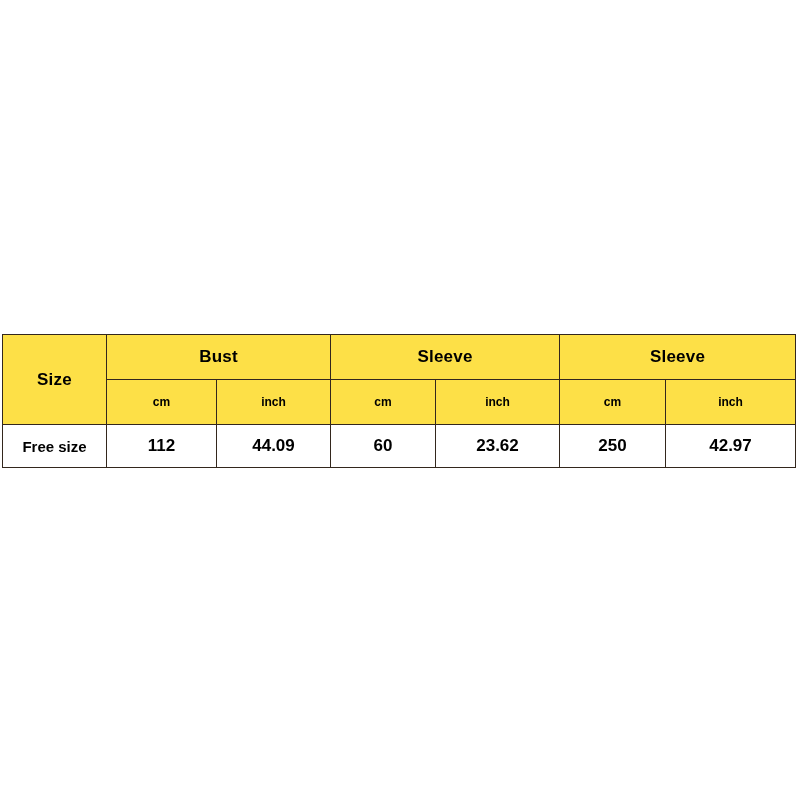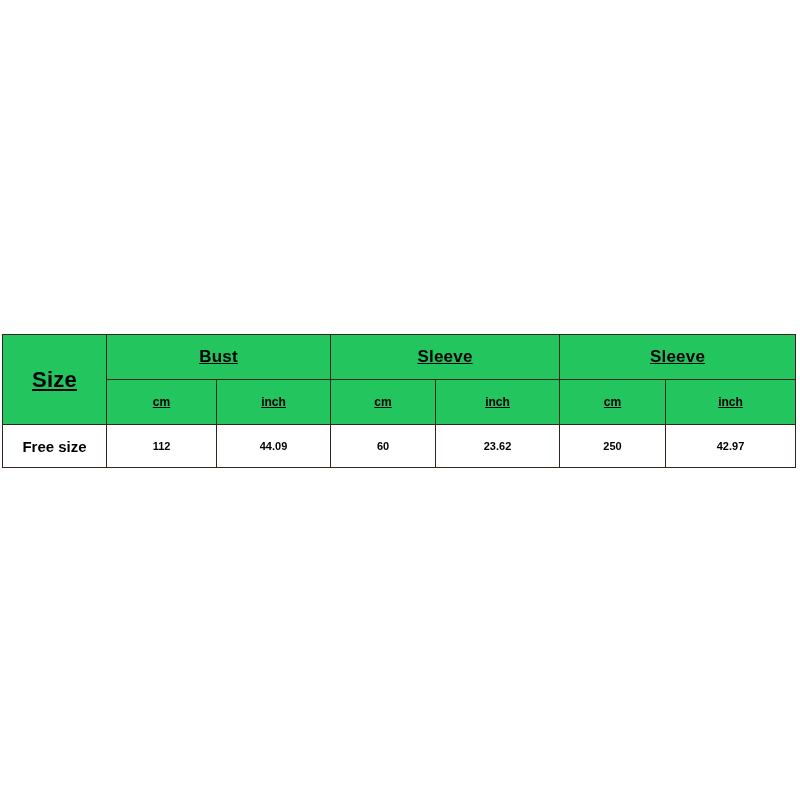--- a/index.html
+++ b/index.html
@@ -39,44 +39,43 @@
     font-weight: bold;
     color: #000000;
     padding: 0;
     font-family: "Liberation Sans", sans-serif;
   }
 
   
   th.grp,
   th.sub,
   th.size-cell {
-    background: #22c55e;
-    text-decoration: underline;
+    background: #fde047;
   }
 
   th.size-cell {
-    font-size: 22px;
+    font-size: 17px;
     letter-spacing: 0.2px;
   }
 
   th.grp {
     font-size: 17px;
     letter-spacing: 0.2px;
     height: 44px;
   }
 
   th.sub {
     font-size: 12px;
     height: 44px;
   }
 
   td.data,
   th.rowhead {
     background: #ffffff;
-    font-size: 11px;
+    font-size: 17px;
     height: 42px;
   }
 
   th.rowhead {
     font-size: 15px;
   }
 
   
   col.c-size   { width: 104px; }
   col.c-bcm    { width: 110px; }

